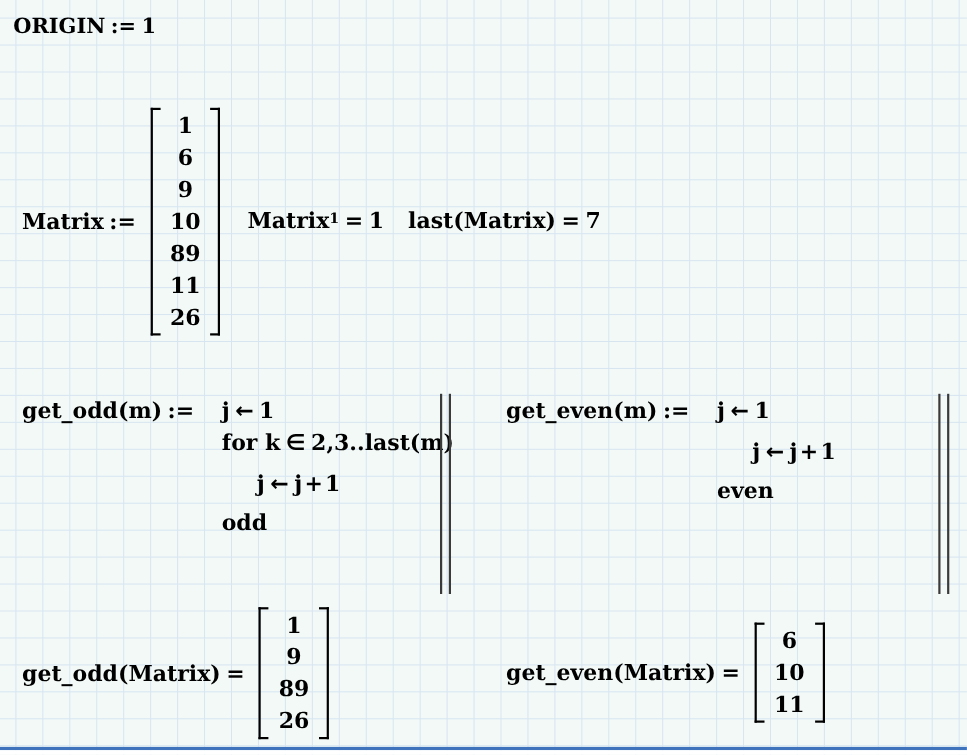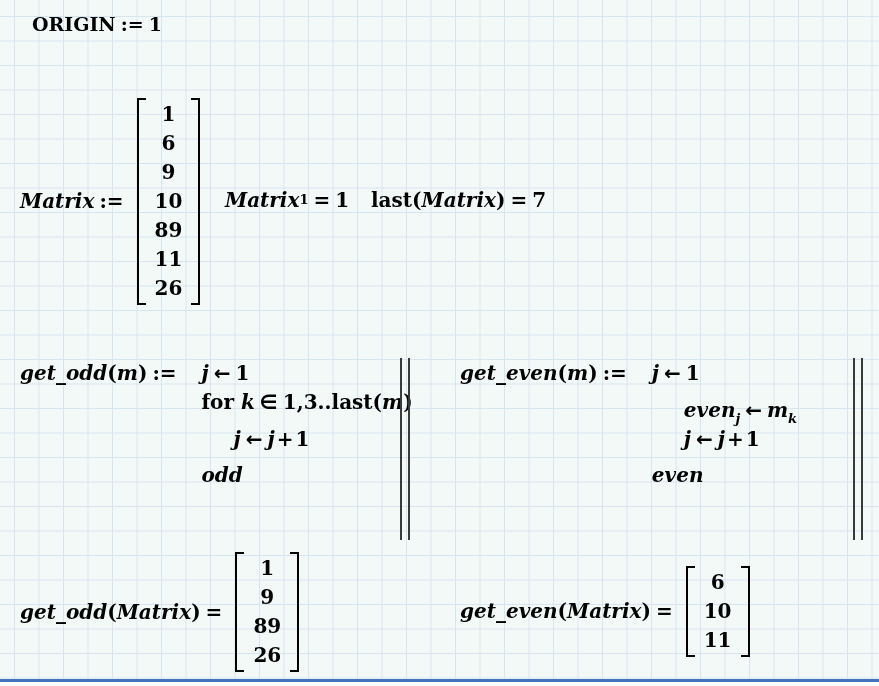--- a/index.html
+++ b/index.html
@@ -10,41 +10,41 @@
     background-image:
       linear-gradient(to right, #d7e5f1 1px, transparent 1px),
       linear-gradient(to bottom, #d7e5f1 1px, transparent 1px);
     background-size: 24.5px 24.5px;
     background-position: 14px 16px;
     font-family: "DejaVu Serif", "Liberation Serif", serif;
     font-weight: bold; color: #000;
   }
   .region { position: absolute; display: flex; align-items: center; font-size: 20px; white-space: nowrap; }
   .top-align { align-items: flex-start; }
-  .it  { font-style: italic; }
+  .it  { }
   .op  { margin: 0 5px; }
   .opt { margin: 0 2px; }
   .sym { font-family: "DejaVu Sans", "DejaVu Serif", sans-serif; }
   .kw  { margin-right: 7px; margin-top: 36px; }
   .ssub { font-size: 13px; font-style: italic; vertical-align: -6px; line-height: 0; }
   .nsub { font-size: 13px; vertical-align: -7px; line-height: 0; }
   .deflabel { line-height: 29px; padding-top: 2px; display: inline-flex; align-items: baseline; }
   .vec  { display: flex; align-items: stretch; margin-left: 8px; }
   .vbl  { width: 9px; border: 2px solid #000; border-right: 0; }
   .vbr  { width: 9px; border: 2px solid #000; border-left: 0; }
   .vvals { display: flex; flex-direction: column; justify-content: center; padding: 2px 9px; }
   .vval { display: block; height: 29px; line-height: 29px; text-align: center; }
   .program { display: flex; align-items: flex-end; margin-left: 8px; }
   .pbar { width: 4px; border-left: 2px solid #000; border-right: 2px solid #000; }
   .pbody { display: flex; flex-direction: column; padding: 2px 6px 14px 8px; }
   .pline { height: 29px; line-height: 29px; white-space: nowrap; }
   .inner { margin: 6px 0 2px 20px; }
   .inner .pbody { padding: 2px 6px 5px 8px; }
   .cursorlines { position: absolute; width: 10px; border-left: 2px solid #3a3a3a; border-right: 2px solid #3a3a3a; }
-  #origin-region { left: 32px; top: 10px; height: 28px; font-size: 19px; }
+  #origin-region { left: 12px; top: 10px; height: 28px; font-size: 19px; }
   #matrix-region { left: 20px; top: 96px; height: 210px; }
   #index-region  { left: 225px; top: 184px; height: 32px; }
   #last-region   { left: 371px; top: 184px; height: 32px; }
   #get-odd-region  { left: 20px;  top: 357px; }
   #get-even-region { left: 460px; top: 357px; }
   #odd-cursorlines  { left: 400px; top: 358px; height: 182px; }
   #even-cursorlines { left: 853px; top: 358px; height: 182px; }
   #odd-result-region  { left: 20px;  top: 551px; height: 122px; }
   #even-result-region { left: 460px; top: 565px; height: 92px; }
   #bottom-line  { position: absolute; left: 0; top: 679px; width: 879px; height: 3px; background: #3f74bd; }
@@ -101,21 +101,21 @@
       <span>)</span>
       <span class="op">:=</span>
   </span>
   <div class="program">
     <div class="pbar"></div>
     <div class="pbody">
       <div class="pline">
         <span class="it">j</span><span class="op sym">←</span><span>1</span>
       </div>
       <div class="pline">
-        <span class="kw">for</span><span class="it">k</span><span class="op sym">∈</span><span>1,3..</span><span>last</span><span>(</span><span class="it">m</span><span>)</span>
+        <span class="kw">for</span><span class="it">k</span><span class="op sym">∈</span><span>2,3..</span><span>last</span><span>(</span><span class="it">m</span><span>)</span>
       </div>
       <div class="program inner">
         <div class="pbar"></div>
         <div class="pbody">
           <div class="pline">
             <span class="it">j</span><span class="op sym">←</span><span class="it">j</span><span class="opt">+</span><span>1</span>
           </div>
         </div>
       </div>
       <div class="pline it">odd</div>
@@ -134,23 +134,20 @@
   </span>
   <div class="program">
     <div class="pbar"></div>
     <div class="pbody">
       <div class="pline">
         <span class="it">j</span><span class="op sym">←</span><span>1</span>
       </div>
       <div class="program inner">
         <div class="pbar"></div>
         <div class="pbody">
-          <div class="pline">
-            <span class="it">even</span><sub class="ssub">j</sub><span class="op sym">←</span><span class="it">m</span><sub class="ssub">k</sub>
-          </div>
           <div class="pline">
             <span class="it">j</span><span class="op sym">←</span><span class="it">j</span><span class="opt">+</span><span>1</span>
           </div>
         </div>
       </div>
       <div class="pline it">even</div>
     </div>
   </div>
 </div>
 <div class="cursorlines" id="even-cursorlines"></div>

